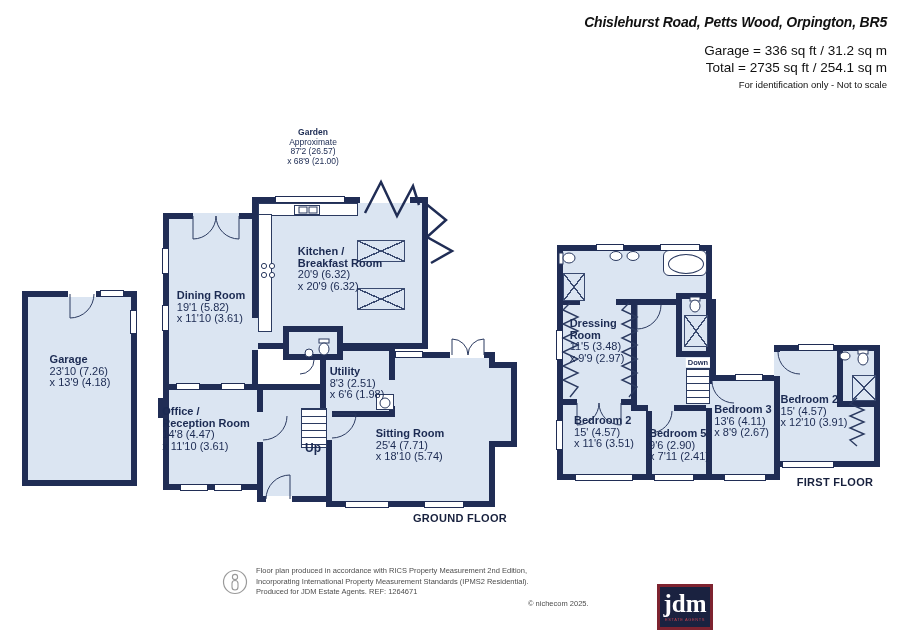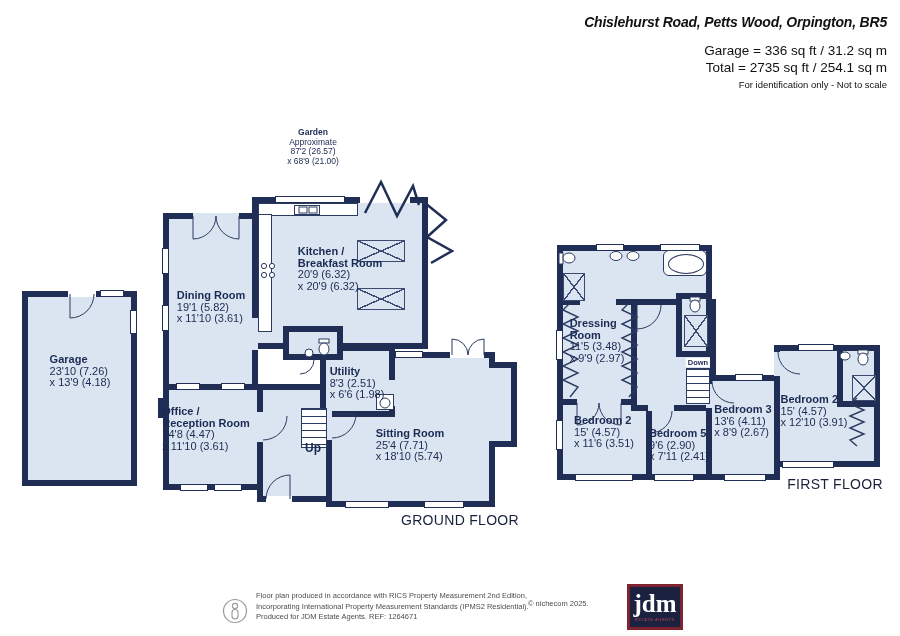--- a/index.html
+++ b/index.html
@@ -24,31 +24,31 @@
   .stairs{position:absolute;box-sizing:border-box;border:1px solid #2b3a60;background:#fff;
           background-image:repeating-linear-gradient(to bottom,#2b3a60 0 1px,transparent 1px 7px);}
   .tubinner{position:absolute;border:1px solid #2b3a60;border-radius:50%;background:#fff;}
   
   .lbl{position:absolute;transform:translateX(-50%);text-align:left;color:#1b2a52;
        font-size:11px;line-height:11.5px;white-space:nowrap;}
   .lbl span{display:block;}
   .lbl .nm{font-weight:bold;}
   .tiny{position:absolute;transform:translateX(-50%);font-size:12px;font-weight:bold;color:#1b2a52;white-space:nowrap;}
   .tiny.boxed{background:#fff;padding:0 2px;font-weight:bold;font-size:7.5px;}
-  .floorlbl{position:absolute;transform:translateX(-50%);font-size:14px;font-weight:normal;color:#17203d;letter-spacing:.3px;white-space:nowrap;}
+  .floorlbl{position:absolute;transform:translateX(-50%);font-size:11px;font-weight:bold;color:#17203d;letter-spacing:.3px;white-space:nowrap;}
   .gardenlbl{position:absolute;transform:translateX(-50%);text-align:center;color:#1b2a52;font-size:8.5px;line-height:9.5px;white-space:nowrap;}
   .gardenlbl span{display:block;}
   .gardenlbl .nm{font-weight:bold;}
   
   #overlay{position:absolute;left:0;top:0;pointer-events:none;}
   
-  .footer{position:absolute;left:222px;top:591px;display:flex;align-items:flex-start;}
+  .footer{position:absolute;left:222px;top:562px;display:flex;align-items:center;}
   .ftext{margin-left:8px;font-size:7.5px;line-height:10.5px;color:#4d4d4d;}
   .copyright{position:absolute;left:528px;top:599px;font-size:7.5px;color:#4d4d4d;white-space:nowrap;}
-  .logo{position:absolute;left:627px;top:584px;width:56px;height:46px;background:#1a2240;
+  .logo{position:absolute;left:657px;top:584px;width:56px;height:46px;background:#1a2240;
         border:3px solid #7e2330;box-sizing:border-box;display:flex;flex-direction:column;
         align-items:center;justify-content:center;}
   .logo .jdm{font-family:"Liberation Serif",serif;color:#fff;font-size:25px;line-height:24px;font-weight:bold;}
   .logo .sub{font-size:4px;letter-spacing:.6px;color:#c0404e;margin-top:1px;}
 </style>
 </head>
 <body>
 
 <div id="canvas">
 

